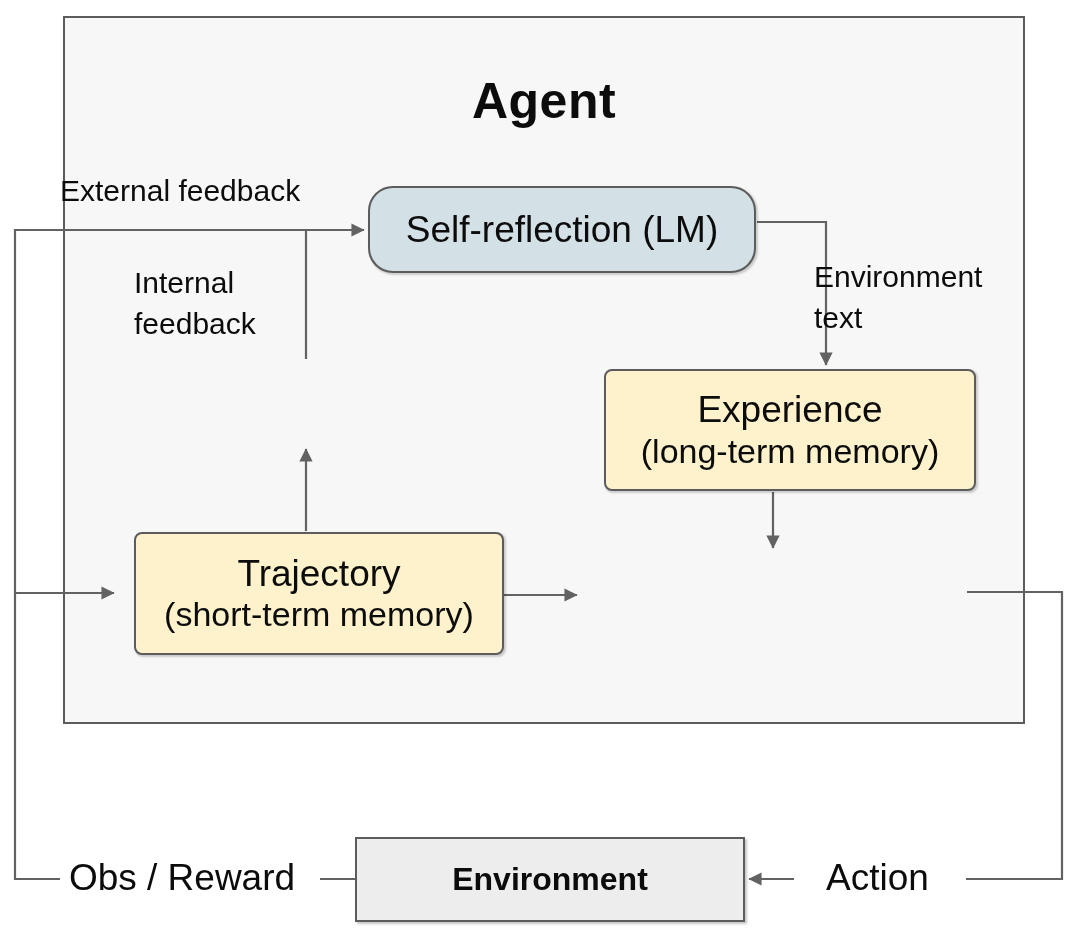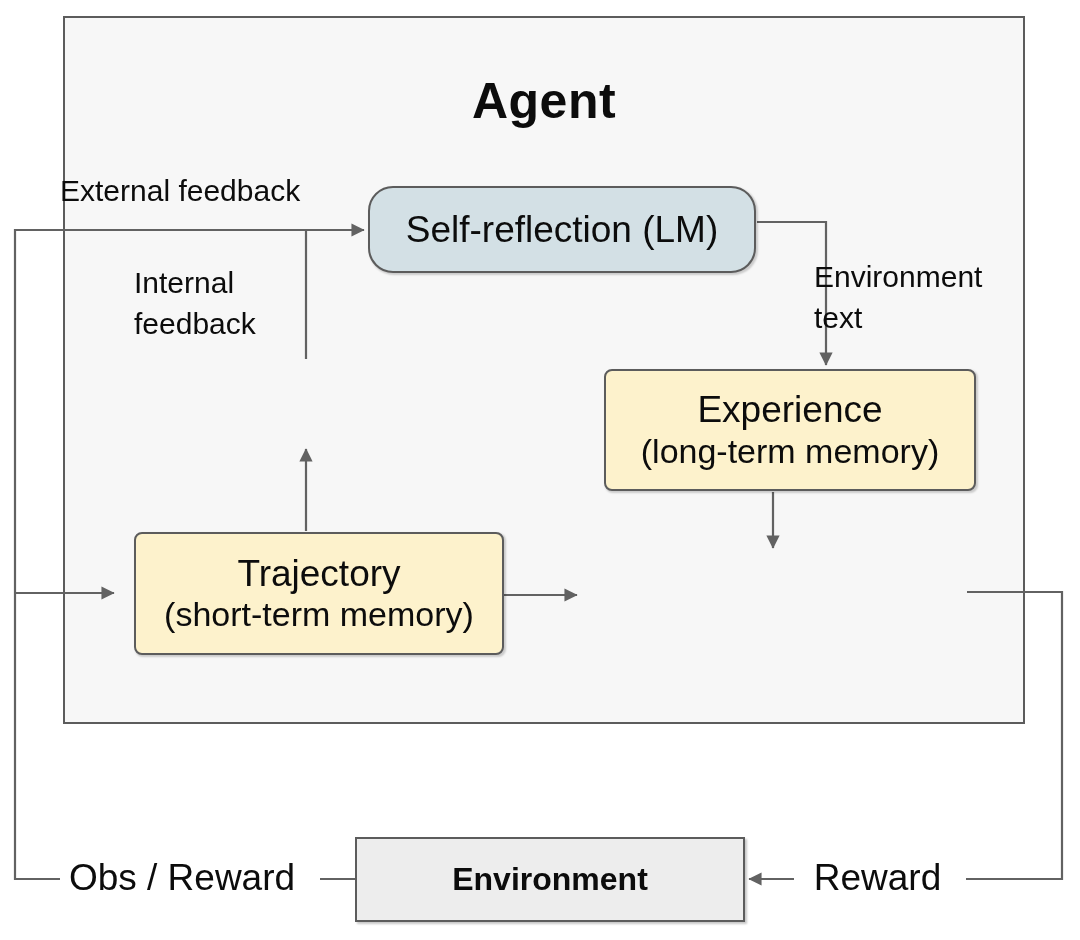--- a/index.html
+++ b/index.html
@@ -154,16 +154,16 @@
   <div class="edge-label" id="label-reflective-text">
     <span>Environment</span>
     <span>text</span>
   </div>
 
   <div class="io-label" id="label-obs-reward">
     <span>Obs / Reward</span>
   </div>
 
   <div class="io-label" id="label-action">
-    <span>Reward</span>
+    <span>Action</span>
   </div>
 
 </div>
 
 </body></html>

